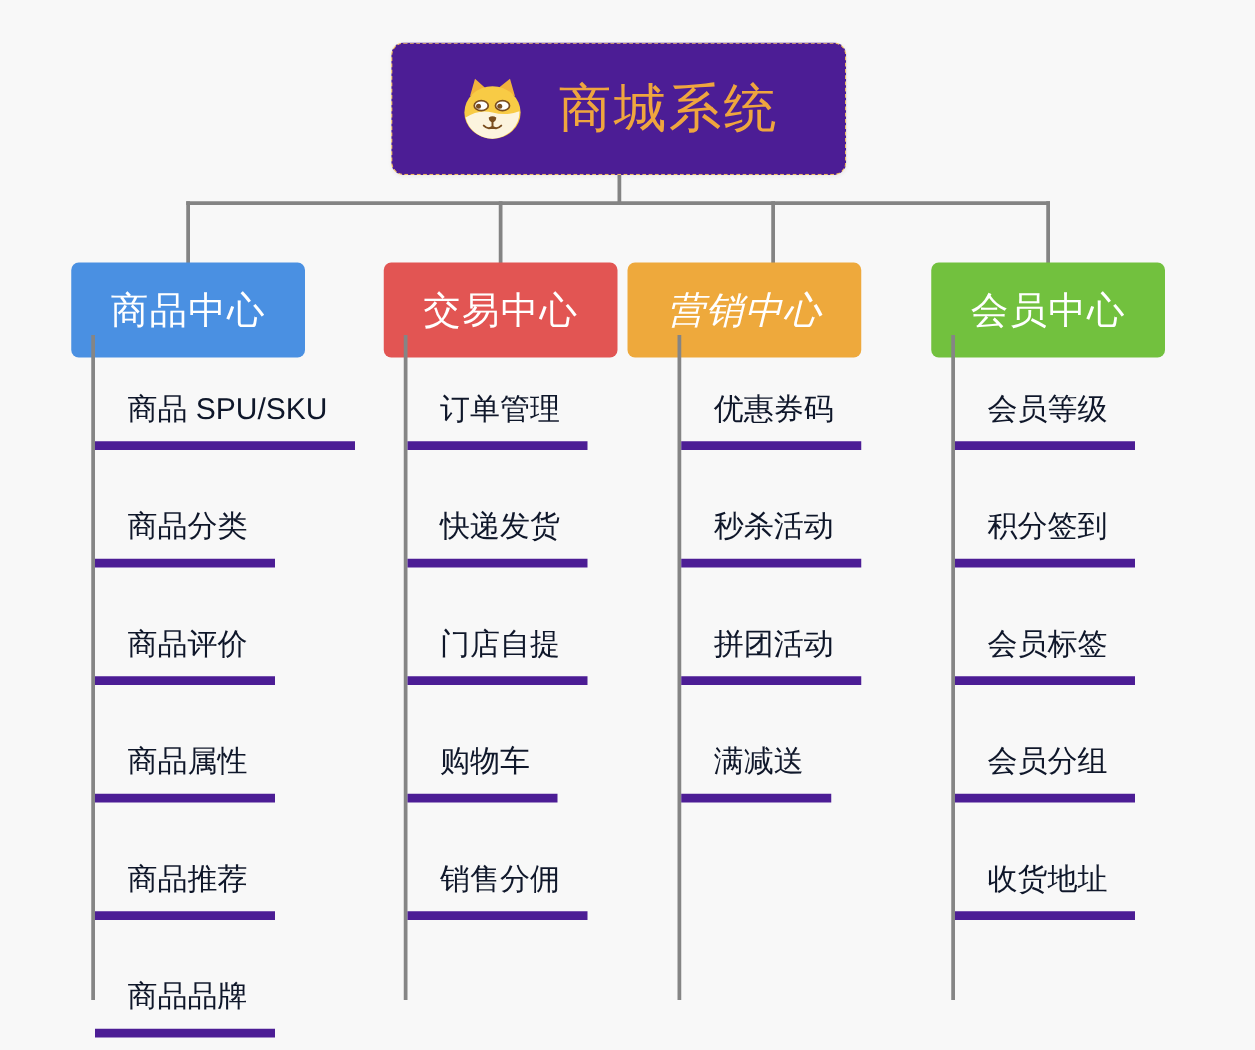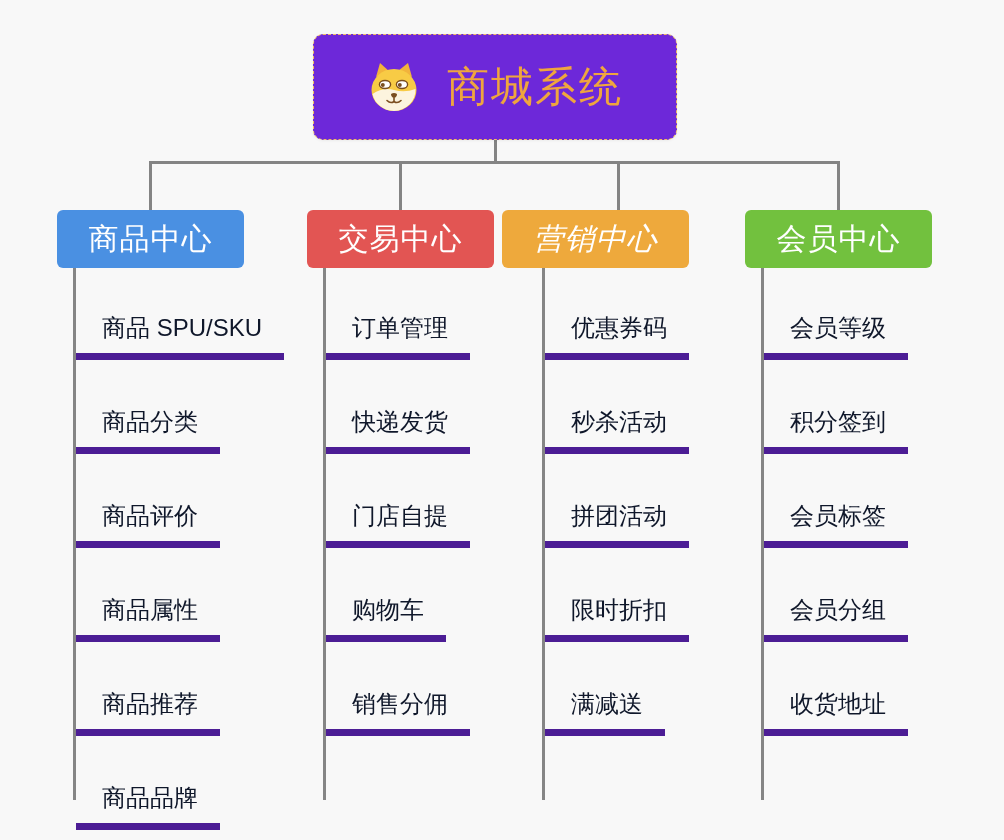--- a/index.html
+++ b/index.html
@@ -20,42 +20,42 @@
   .drop-0 { left: 149px; }
   .drop-1 { left: 399px; }
   .drop-2 { left: 617px; }
   .drop-3 { left: 837px; }
 
   
   .root-node {
     position: absolute;
     left: 313px; top: 34px;
     width: 364px; height: 106px;
-    background: #6d28d9;
+    background: #4c1d95;
     border: 1px dashed #f0bb62;
     border-radius: 10px;
     box-shadow: 0 1px 3px rgba(0,0,0,0.05);
     display: flex;
     align-items: center;
     justify-content: center;
     gap: 26px;
     cursor: default;
   }
   .root-title {
     font-size: 42px;
     letter-spacing: 2px;
     font-weight: 500;
   }
   .root-icon { width: 54px; height: 52px; flex: 0 0 auto; }
 
   
   .branch-box {
     position: absolute;
     top: 210px;
-    width: 187px; height: 58px;
+    width: 187px; height: 76px;
     border-radius: 6px;
     color: #ffffff;
     font-size: 30px;
     letter-spacing: 1px;
     display: flex;
     align-items: center;
     justify-content: center;
     cursor: default;
   }
   .branch-0 { left: 57px; }
@@ -142,21 +142,20 @@
     <div class="leaf">快递发货</div>
     <div class="leaf">门店自提</div>
     <div class="leaf">购物车</div>
     <div class="leaf">销售分佣</div>
   </div>
 
   <div class="column col-2">
     <div class="leaf">优惠券码</div>
     <div class="leaf">秒杀活动</div>
     <div class="leaf">拼团活动</div>
-    <div class="leaf">限时折扣</div>
     <div class="leaf">满减送</div>
   </div>
 
   <div class="column col-3">
     <div class="leaf">会员等级</div>
     <div class="leaf">积分签到</div>
     <div class="leaf">会员标签</div>
     <div class="leaf">会员分组</div>
     <div class="leaf">收货地址</div>
   </div>

